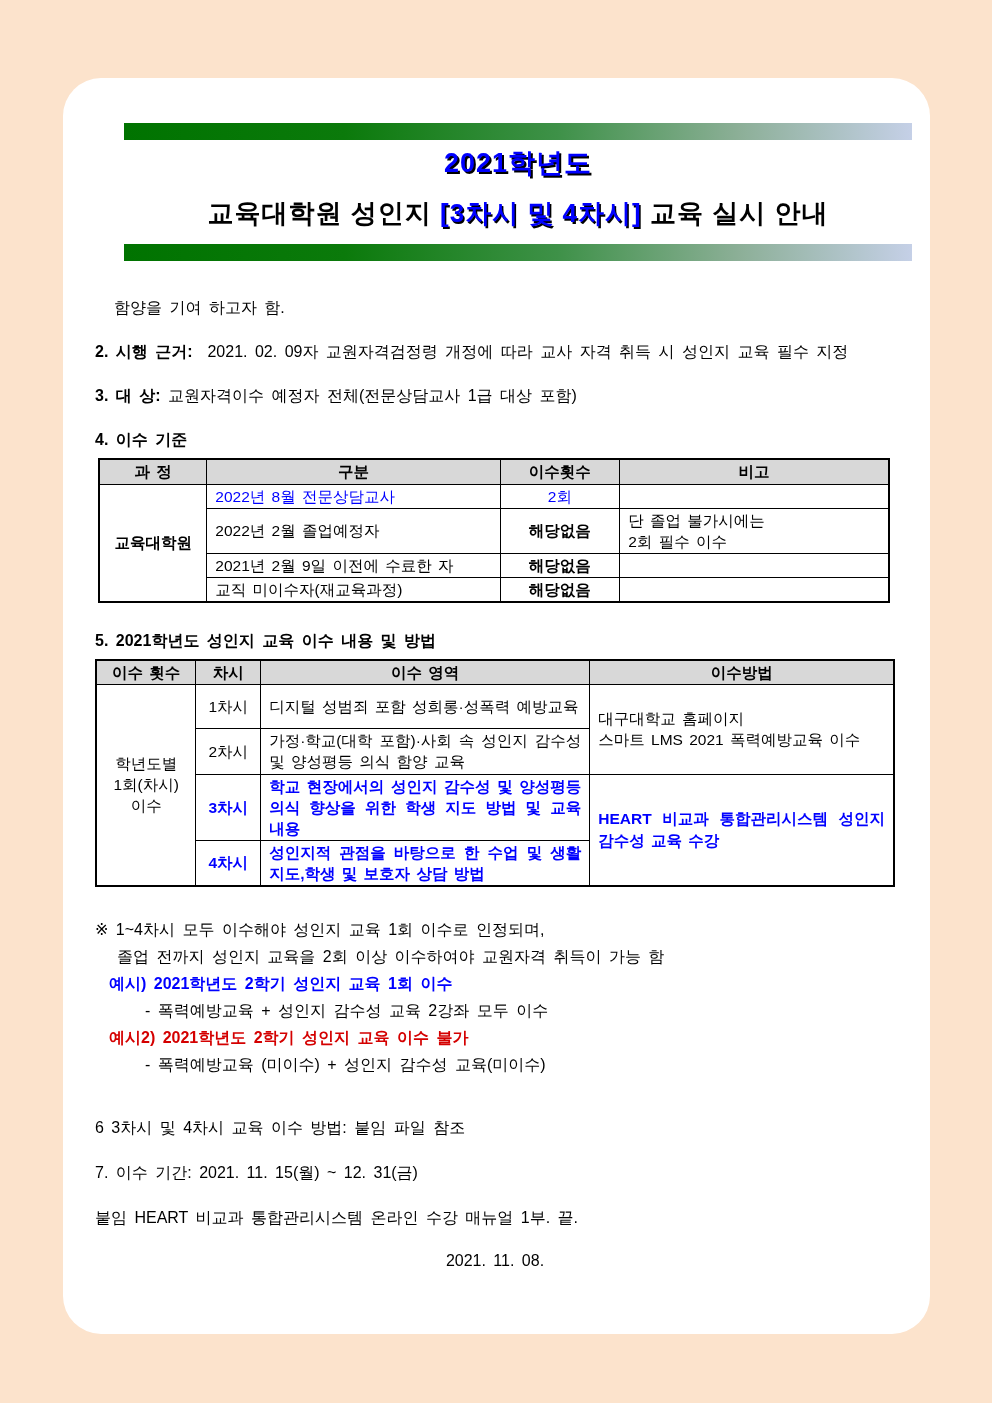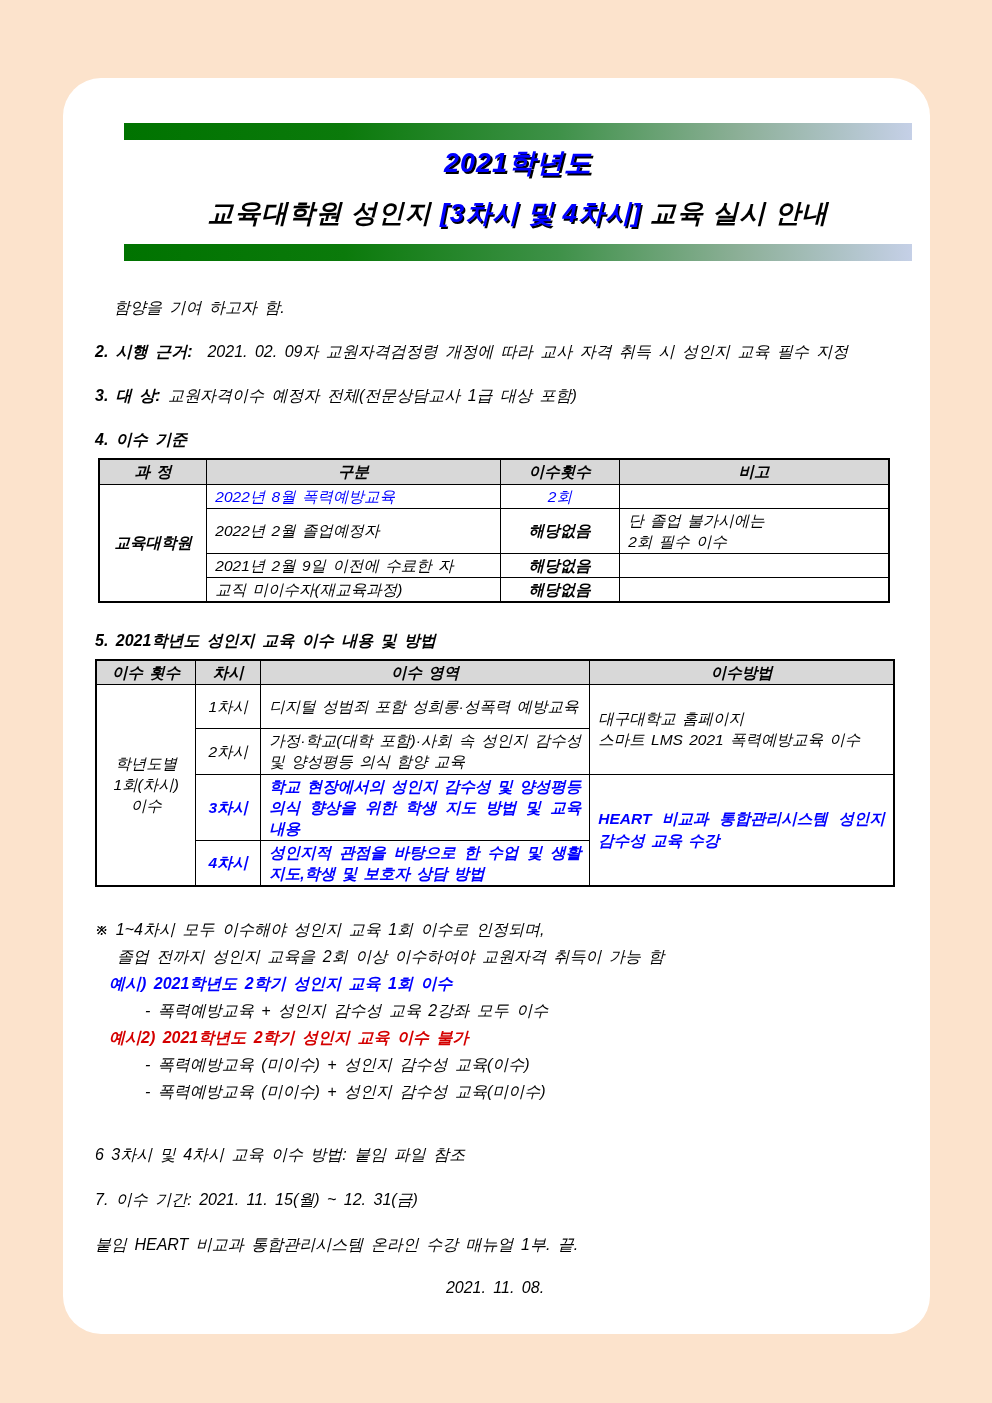--- a/index.html
+++ b/index.html
@@ -11,21 +11,20 @@
     font-family:"Liberation Sans","DejaVu Sans",sans-serif;
     color:#000;
   }
   .panel {
     position:absolute; left:63px; top:78px;
     width:867px; height:1256px;
     background:#FFFFFF;
     border-radius:38px;
     padding:45px 35px 12px 32px;
     overflow:hidden;
-    font-style:italic;
   }
   
   .title-zone { margin-left:29px; width:788px; text-align:center; }
   .grad-bar {
     margin-left:29px; width:788px; height:17px;
     background:linear-gradient(90deg,#007300 0%,#0B7A0B 28%,#3E9148 55%,#8CAF97 78%,#C5D0E7 100%);
   }
   .title1 {
     margin-top:5px;
     font-size:27px; font-weight:bold;
@@ -105,21 +104,21 @@
         </colgroup>
       <tbody>
           <tr style="height:25px">
         <th>과 정</th>
         <th>구분</th>
         <th>이수횟수</th>
         <th>비고</th>
       </tr>
       <tr style="height:23px">
         <td class="ctr bold" rowspan="4">교육대학원</td>
-        <td class="lft blue">2022년 8월 폭력예방교육</td>
+        <td class="lft blue">2022년 8월 전문상담교사</td>
         <td class="ctr blue">2회</td>
         <td class="lft"></td>
       </tr>
       <tr style="height:43px">
         <td class="lft">2022년 2월 졸업예정자</td>
         <td class="ctr bold">해당없음</td>
         <td class="lft pre">단 졸업 불가시에는
  2회 필수 이수</td>
       </tr>
       <tr style="height:22px">
@@ -175,21 +174,20 @@
       </tr>
     </tbody>
       </table>
 
     <div class="notes">
       <div>※ 1~4차시 모두 이수해야 성인지 교육 1회 이수로 인정되며,</div>
       <div class="note-ind2">졸업 전까지 성인지 교육을 2회 이상 이수하여야 교원자격 취득이 가능 함</div>
       <div class="note-ind1 ex-blue">예시) 2021학년도 2학기 성인지 교육 1회 이수</div>
       <div class="note-ind3">- 폭력예방교육 + 성인지 감수성 교육 2강좌 모두 이수</div>
       <div class="note-ind1 ex-red">예시2) 2021학년도 2학기 성인지 교육 이수 불가</div>
-      <div class="note-ind3">- 폭력예방교육 (미이수) + 성인지 감수성 교육(이수)</div>
       <div class="note-ind3">- 폭력예방교육 (미이수) + 성인지 감수성 교육(미이수)</div>
     </div>
 
     <p class="sec f-first">6 3차시 및 4차시 교육 이수 방법:  붙임 파일 참조</p>
     <p class="sec f-line">7. 이수 기간: 2021. 11. 15(월) ~ 12. 31(금)</p>
     <p class="sec f-line">붙임  HEART 비교과 통합관리시스템 온라인 수강 매뉴얼  1부.  끝.</p>
     <p class="sec date-line">2021. 11. 08.</p>
 
   </div>
 </div>

